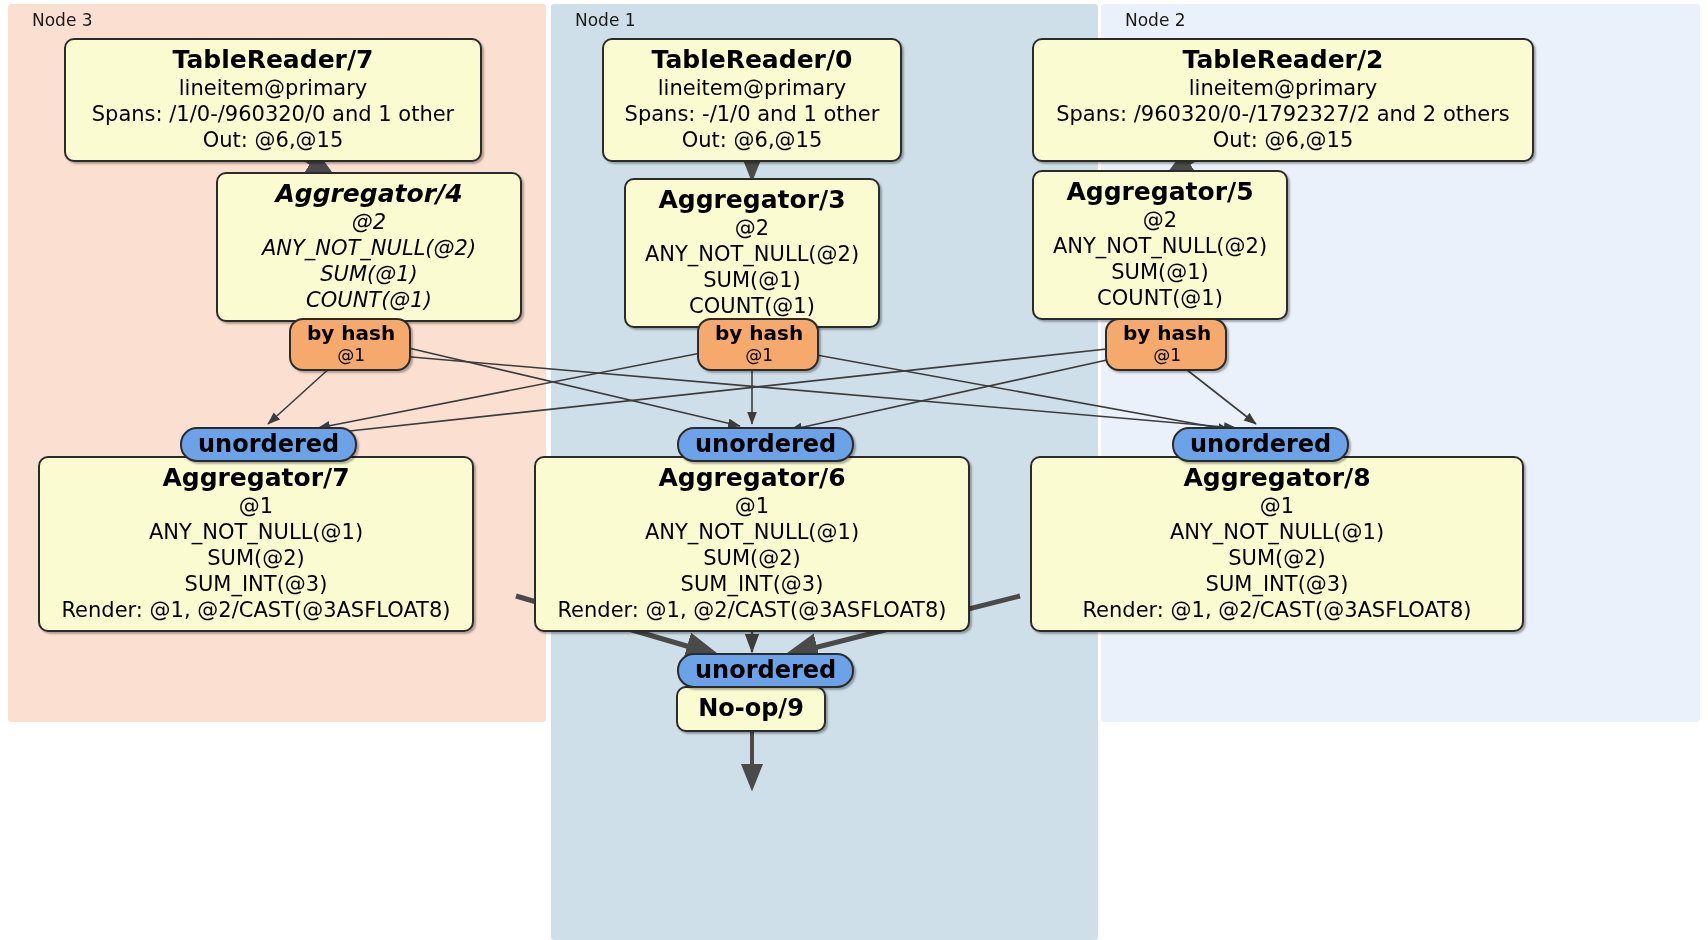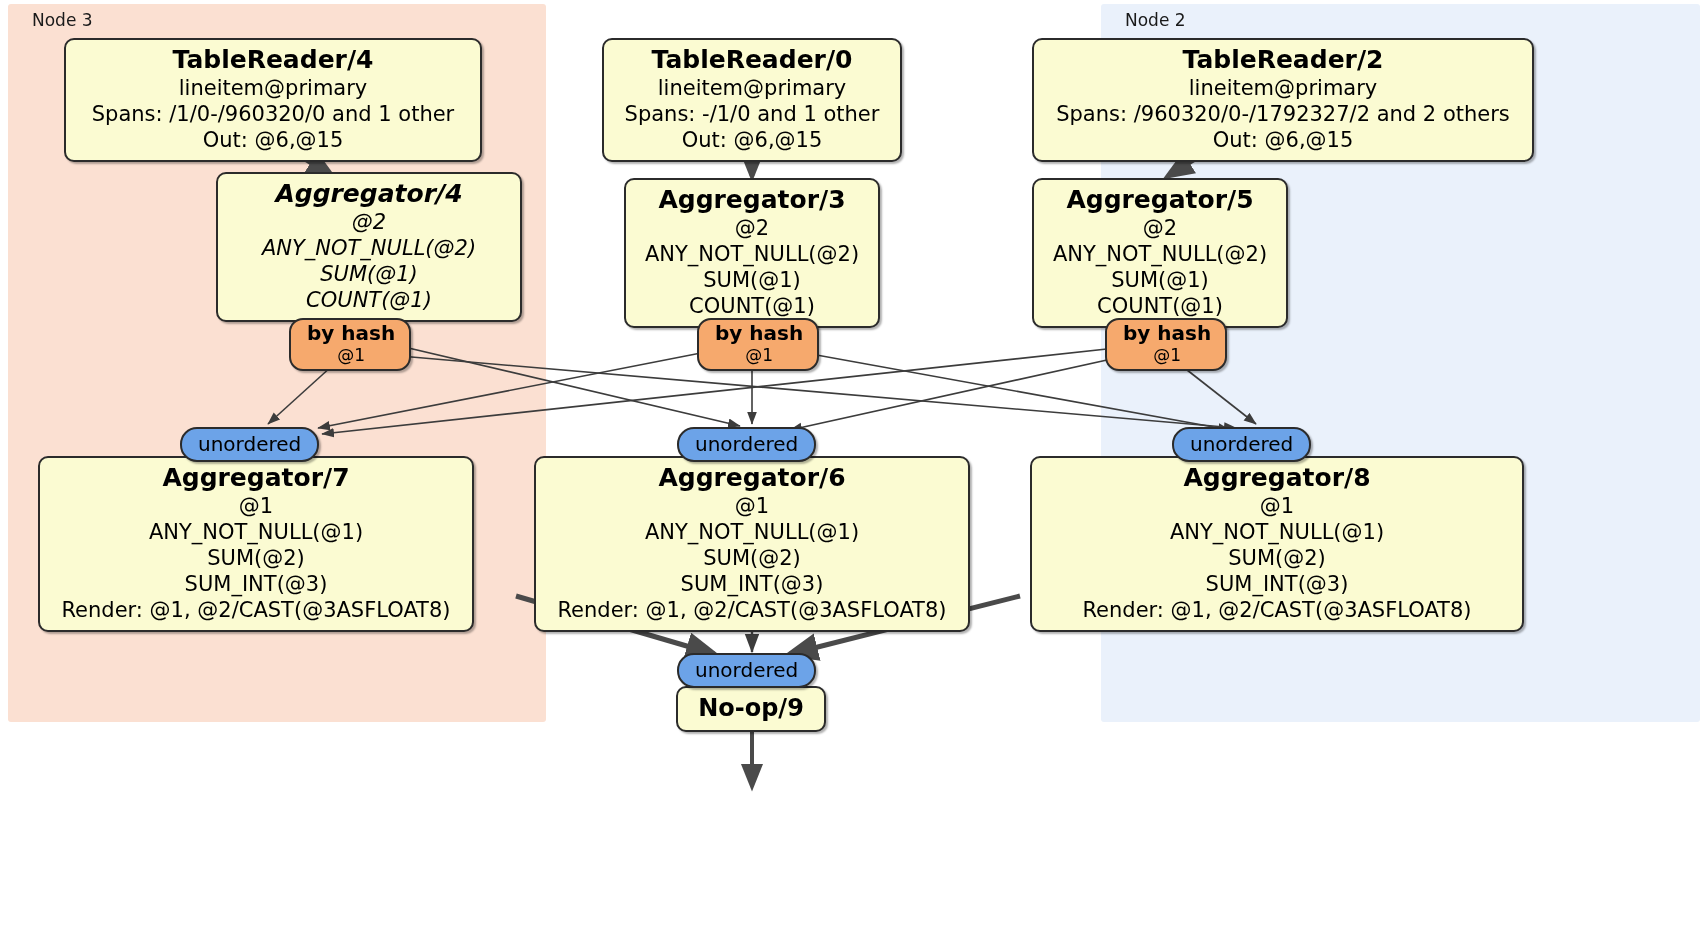--- a/index.html
+++ b/index.html
@@ -33,33 +33,36 @@
     border:2px solid #2b2b2b;border-radius:14px;
     box-shadow:2px 2px 2px rgba(0,0,0,0.30);color:#000;
   }
   .hashnode{background:#f6a96d;border-radius:14px;padding:2px 14px 4px 14px;}
   .hashnode .title{font-weight:bold;font-size:20px;line-height:23px;}
   .hashnode .line{font-size:17px;line-height:20px;}
 
   .unorderednode{
     background:#6ca3e8;border-radius:17px;padding:3px 16px 4px 16px;
   }
-  .unorderednode .title{font-weight:normal;font-size:20px;line-height:24px;}
+  .unorderednode .title{font-weight:bold;font-size:24px;line-height:24px;}
 
   .z-hash{z-index:6;padding-left:16px;}
   .z-unord{z-index:6;}
   .z-box{z-index:4;}
 </style>
 </head>
 <body>
 
 <div id="stage">
 
   <div class="node-panel" id="panel-node3">
     <div class="panel-label">Node 3</div>
+  </div>
+  <div class="node-panel" id="panel-node1">
+    <div class="panel-label">Node 1</div>
   </div>
   <div class="node-panel" id="panel-node2">
     <div class="panel-label">Node 2</div>
   </div>
 
   <svg id="edges" viewBox="0 0 1708 940">
     <defs>
       <marker id="ah" markerWidth="9" markerHeight="9" refX="7.2" refY="3.2" orient="auto" markerUnits="strokeWidth">
         <path d="M0,0 L8,3.2 L0,6.4 z" fill="#4a4a4a"></path>
       </marker>
@@ -120,21 +123,21 @@
     <g stroke="#4a4a4a" stroke-width="5" fill="none" marker-end="url(#ah-thick)">
       <path d="M1020,596 L790,654"></path>
     </g>
 
     <g stroke="#4a4a4a" stroke-width="4" fill="none" marker-end="url(#ah-thick)">
       <path d="M752,722 L752,786"></path>
     </g>
   </svg>
 
   <div class="gnode boxnode z-box" id="tr1" style="left:64px;top:38px;width:418px;">
-    <div class="title">TableReader/4</div>
+    <div class="title">TableReader/7</div>
     <div class="line">lineitem@primary</div>
     <div class="line">Spans: /1/0-/960320/0 and 1 other</div>
     <div class="line">Out: @6,@15</div>
   </div>
 
   <div class="gnode boxnode z-box" id="agg4" style="left:216px;top:172px;width:306px;font-style:italic;">
     <div class="title">Aggregator/4</div>
     <div class="line">@2</div>
     <div class="line">ANY_NOT_NULL(@2)</div>
     <div class="line">SUM(@1)</div>
@@ -201,21 +204,21 @@
   </div>
 
 
   <div class="gnode boxnode z-box" id="tr2" style="left:1032px;top:38px;width:502px;">
     <div class="title">TableReader/2</div>
     <div class="line">lineitem@primary</div>
     <div class="line">Spans: /960320/0-/1792327/2 and 2 others</div>
     <div class="line">Out: @6,@15</div>
   </div>
 
-  <div class="gnode boxnode z-box" id="agg5" style="left:1032px;top:178px;width:256px;">
+  <div class="gnode boxnode z-box" id="agg5" style="left:1032px;top:170px;width:256px;">
     <div class="title">Aggregator/5</div>
     <div class="line">@2</div>
     <div class="line">ANY_NOT_NULL(@2)</div>
     <div class="line">SUM(@1)</div>
     <div class="line">COUNT(@1)</div>
   </div>
 
   <div class="gnode pillnode hashnode z-hash" id="hash-r" style="left:1105px;top:318px;">
     <div class="title">by hash</div>
     <div class="line">@1</div>

